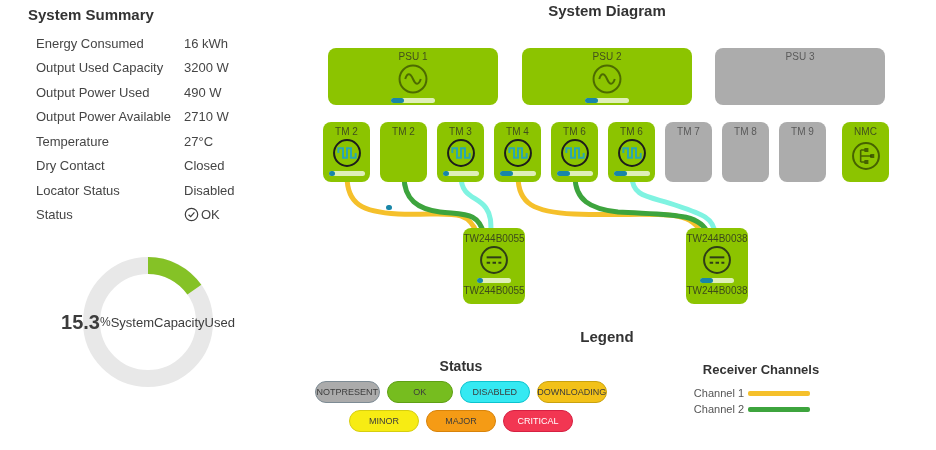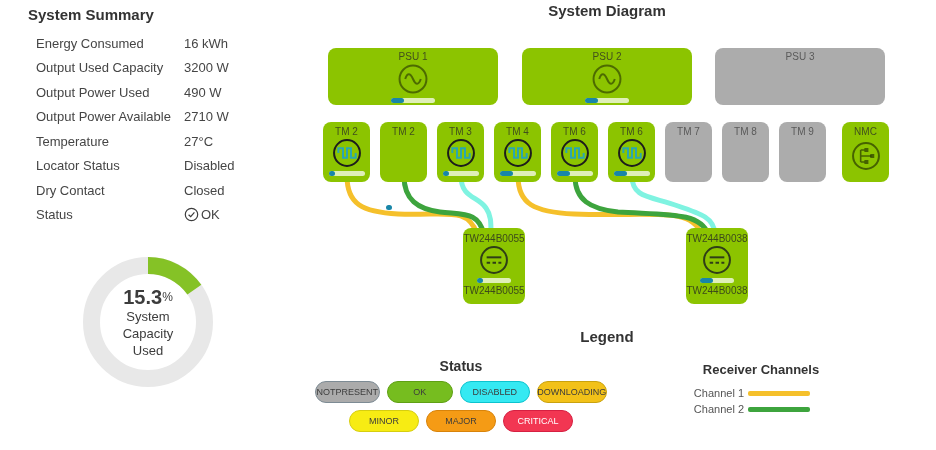--- a/index.html
+++ b/index.html
@@ -14,21 +14,21 @@
   .summary-title{font-size:15px;font-weight:bold;color:#333;}
   .summary-rows{margin-top:8px;}
   .srow{display:flex;font-size:13px;color:#454545;height:24.5px;align-items:center;}
   .srow .lbl{width:148px;padding-left:8px;}
   .srow .val{flex:1;display:flex;align-items:center;gap:2px;}
   .check-ic{display:inline-block;vertical-align:middle;}
   
   .gauge{position:absolute;left:76px;top:250px;width:144px;height:144px;}
   .gauge svg{position:absolute;left:0;top:0;}
   .gauge-text{position:absolute;left:0;top:0;width:144px;height:144px;
-    display:flex;flex-direction:column;align-items:center;justify-content:center;
+    display:flex;align-items:center;justify-content:center;
     text-align:center;line-height:17px;font-size:13px;color:#3c3c3c;}
   .gauge-pct{font-size:20px;font-weight:bold;line-height:22px;}
   .gauge-pct .sym{font-size:12px;font-weight:normal;vertical-align:3px;}
   
   .diagram-title{position:absolute;left:320px;top:2px;width:574px;text-align:center;
     font-size:15px;font-weight:bold;color:#333;}
   .wires{position:absolute;left:0;top:0;width:936px;height:450px;z-index:0;}
   .block{position:absolute;border-radius:8px;z-index:1;box-sizing:border-box;
     display:flex;flex-direction:column;align-items:center;}
   .block.green{background:#8cc400;}
@@ -89,26 +89,26 @@
     </div>
     <div class="srow">
       <span class="lbl">Output Power Available</span>
       <span class="val">2710 W</span>
     </div>
     <div class="srow">
       <span class="lbl">Temperature</span>
       <span class="val">27°C</span>
     </div>
     <div class="srow">
+      <span class="lbl">Dry Contact</span>
+      <span class="val">Closed</span>
+    </div>
+    <div class="srow">
       <span class="lbl">Locator Status</span>
       <span class="val">Disabled</span>
-    </div>
-    <div class="srow">
-      <span class="lbl">Dry Contact</span>
-      <span class="val">Closed</span>
     </div>
     <div class="srow">
       <span class="lbl">Status</span>
       <span class="val">
         <svg class="check-ic" width="15" height="15" viewBox="0 0 15 15">
           <circle cx="7.5" cy="7.5" r="6.2" fill="none" stroke="#3c3c3c" stroke-width="1.2"></circle>
           <path d="M4.6,7.7 L6.7,9.7 L10.4,5.4" fill="none" stroke="#3c3c3c" stroke-width="1.2"></path>
         </svg>
         <span>OK</span>
       </span>

